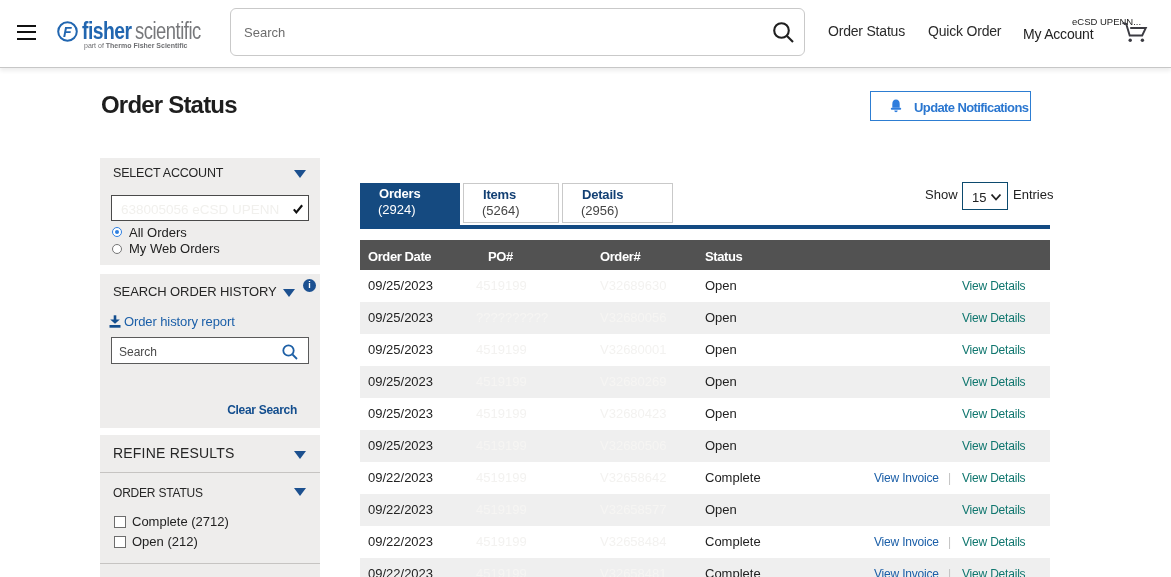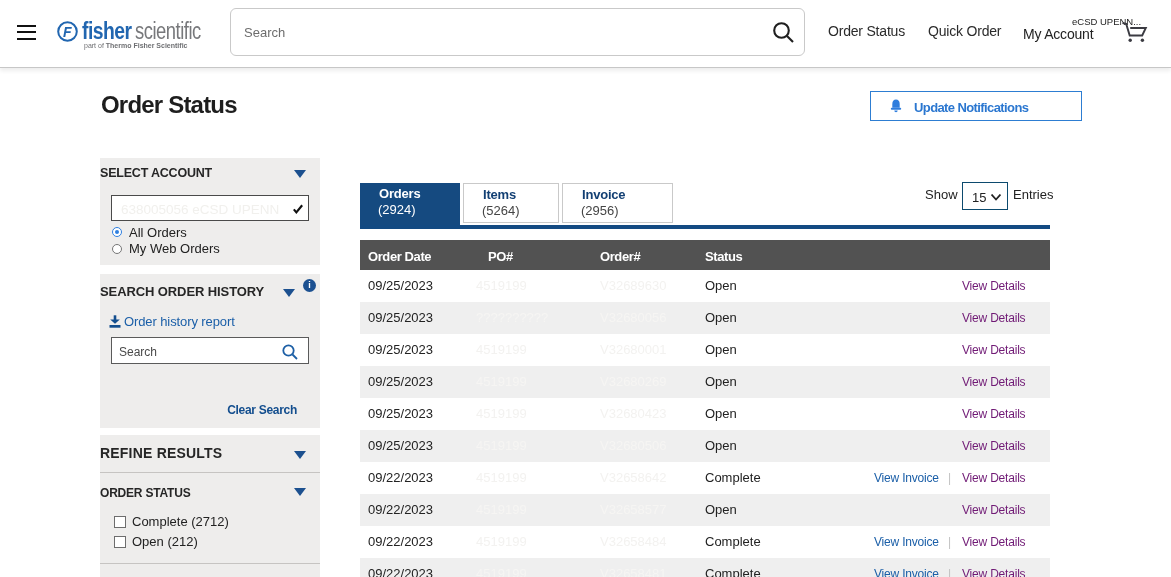--- a/index.html
+++ b/index.html
@@ -27,32 +27,32 @@
   .navlink { position:absolute; top:23px; font-size:14px; color:#2b2b2b; letter-spacing:-0.2px; }
   #nav1 { left:828px; }
   #nav2 { left:928px; }
   #acct1 { position:absolute; left:1072px; top:16px; font-size:9.5px; color:#222; }
   #acct2 { position:absolute; left:1023px; top:26px; font-size:14px; color:#222; letter-spacing:-0.2px; }
   #cart { position:absolute; left:1120px; top:21px; }
 
   
   #title { position:absolute; left:101px; top:91px; font-size:24px; font-weight:bold;
            color:#1e1e1e; letter-spacing:-0.8px; }
-  #updbtn { position:absolute; left:870px; top:91px; width:212px; height:30px;
+  #updbtn { position:absolute; left:870px; top:91px; width:161px; height:30px;
       border:1px solid #2d7dd2; background:#fff; }
   #updbtn span { position:absolute; left:43px; top:8px; font-size:13px; font-weight:bold;
       color:#2b77d0; letter-spacing:-0.6px; white-space:nowrap; }
   #bell { position:absolute; left:19px; top:7px; }
 
   
   .panel { position:absolute; left:100px; width:220px; background:#eeedec; }
   #p1 { top:158px; height:107px; }
   #p2 { top:274px; height:154px; }
   #p3 { top:435px; height:142px; }
-  .phead { position:absolute; left:0; font-size:12.5px; font-weight:bold; color:#262626;
+  .phead { position:absolute; left:13px; font-size:12.5px; font-weight:normal; color:#262626;
            letter-spacing:-0.2px; }
   .arr { position:absolute; width:0; height:0; border-left:6px solid transparent;
          border-right:6px solid transparent; border-top:8px solid #1c508f; }
 
   #selbox { position:absolute; left:11px; top:37px; width:198px; height:26px;
       background:#fff; border:1px solid #4a4a4a; }
   #selbox .ghost { position:absolute; left:9px; top:6px; font-size:13.5px; color:#f1f0ed; }
   .radio { position:absolute; width:10px; height:10px; border-radius:50%; background:#fff; }
   .r-on  { border:1.5px solid #2e7fe0; }
   .r-on::after { content:""; position:absolute; left:1.5px; top:1.5px; width:4px; height:4px;
@@ -99,21 +99,21 @@
   .g { background:#efefef; }
   .row span { position:absolute; top:8px; font-size:13px; }
   .c1 { left:8px; color:#222; }
   .c2 { left:116px; }
   .c3 { left:240px; }
   .c4 { left:345px; color:#222; }
   .w .c2, .w .c3 { color:#f3f2f0; }
   .g .c2, .g .c3 { color:#f6f5f3; }
   .vi { left:514px; top:9px !important; color:#1b5fa8; font-size:12px !important; letter-spacing:-0.2px; }
   .sep { left:588px; top:9px !important; color:#c2c2c2; font-size:12px !important; }
-  .vd { left:602px; top:9px !important; color:#701a75; font-size:12px !important; letter-spacing:-0.2px; }
+  .vd { left:602px; top:9px !important; color:#0f766e; font-size:12px !important; letter-spacing:-0.2px; }
 </style>
 </head>
 <body>
 
 <div id="hdr">
   <div id="burger">
       <div id="b1"></div>
       <div id="b2"></div>
       <div id="b3"></div>
     </div>
@@ -205,21 +205,21 @@
 <div id="tabs">
   <div class="tab" id="tabA">
       <span class="t1">Orders</span>
       <span class="t2">(2924)</span>
     </div>
   <div class="tab" id="tabB">
       <span class="t1">Items</span>
       <span class="t2">(5264)</span>
     </div>
   <div class="tab" id="tabC">
-      <span class="t1">Invoice</span>
+      <span class="t1">Details</span>
       <span class="t2">(2956)</span>
     </div>
 </div>
 <div id="tabline"></div>
 <div id="show">Show</div>
 <div id="entsel">
     <span>15</span>
   <svg width="10" height="7" viewBox="0 0 10 7" style="position:absolute;right:6px;top:11px;">
     <path d="M0.5 0.5 L5 5.5 L9.5 0.5" fill="none" stroke="#222" stroke-width="1.8"></path>
   </svg>

